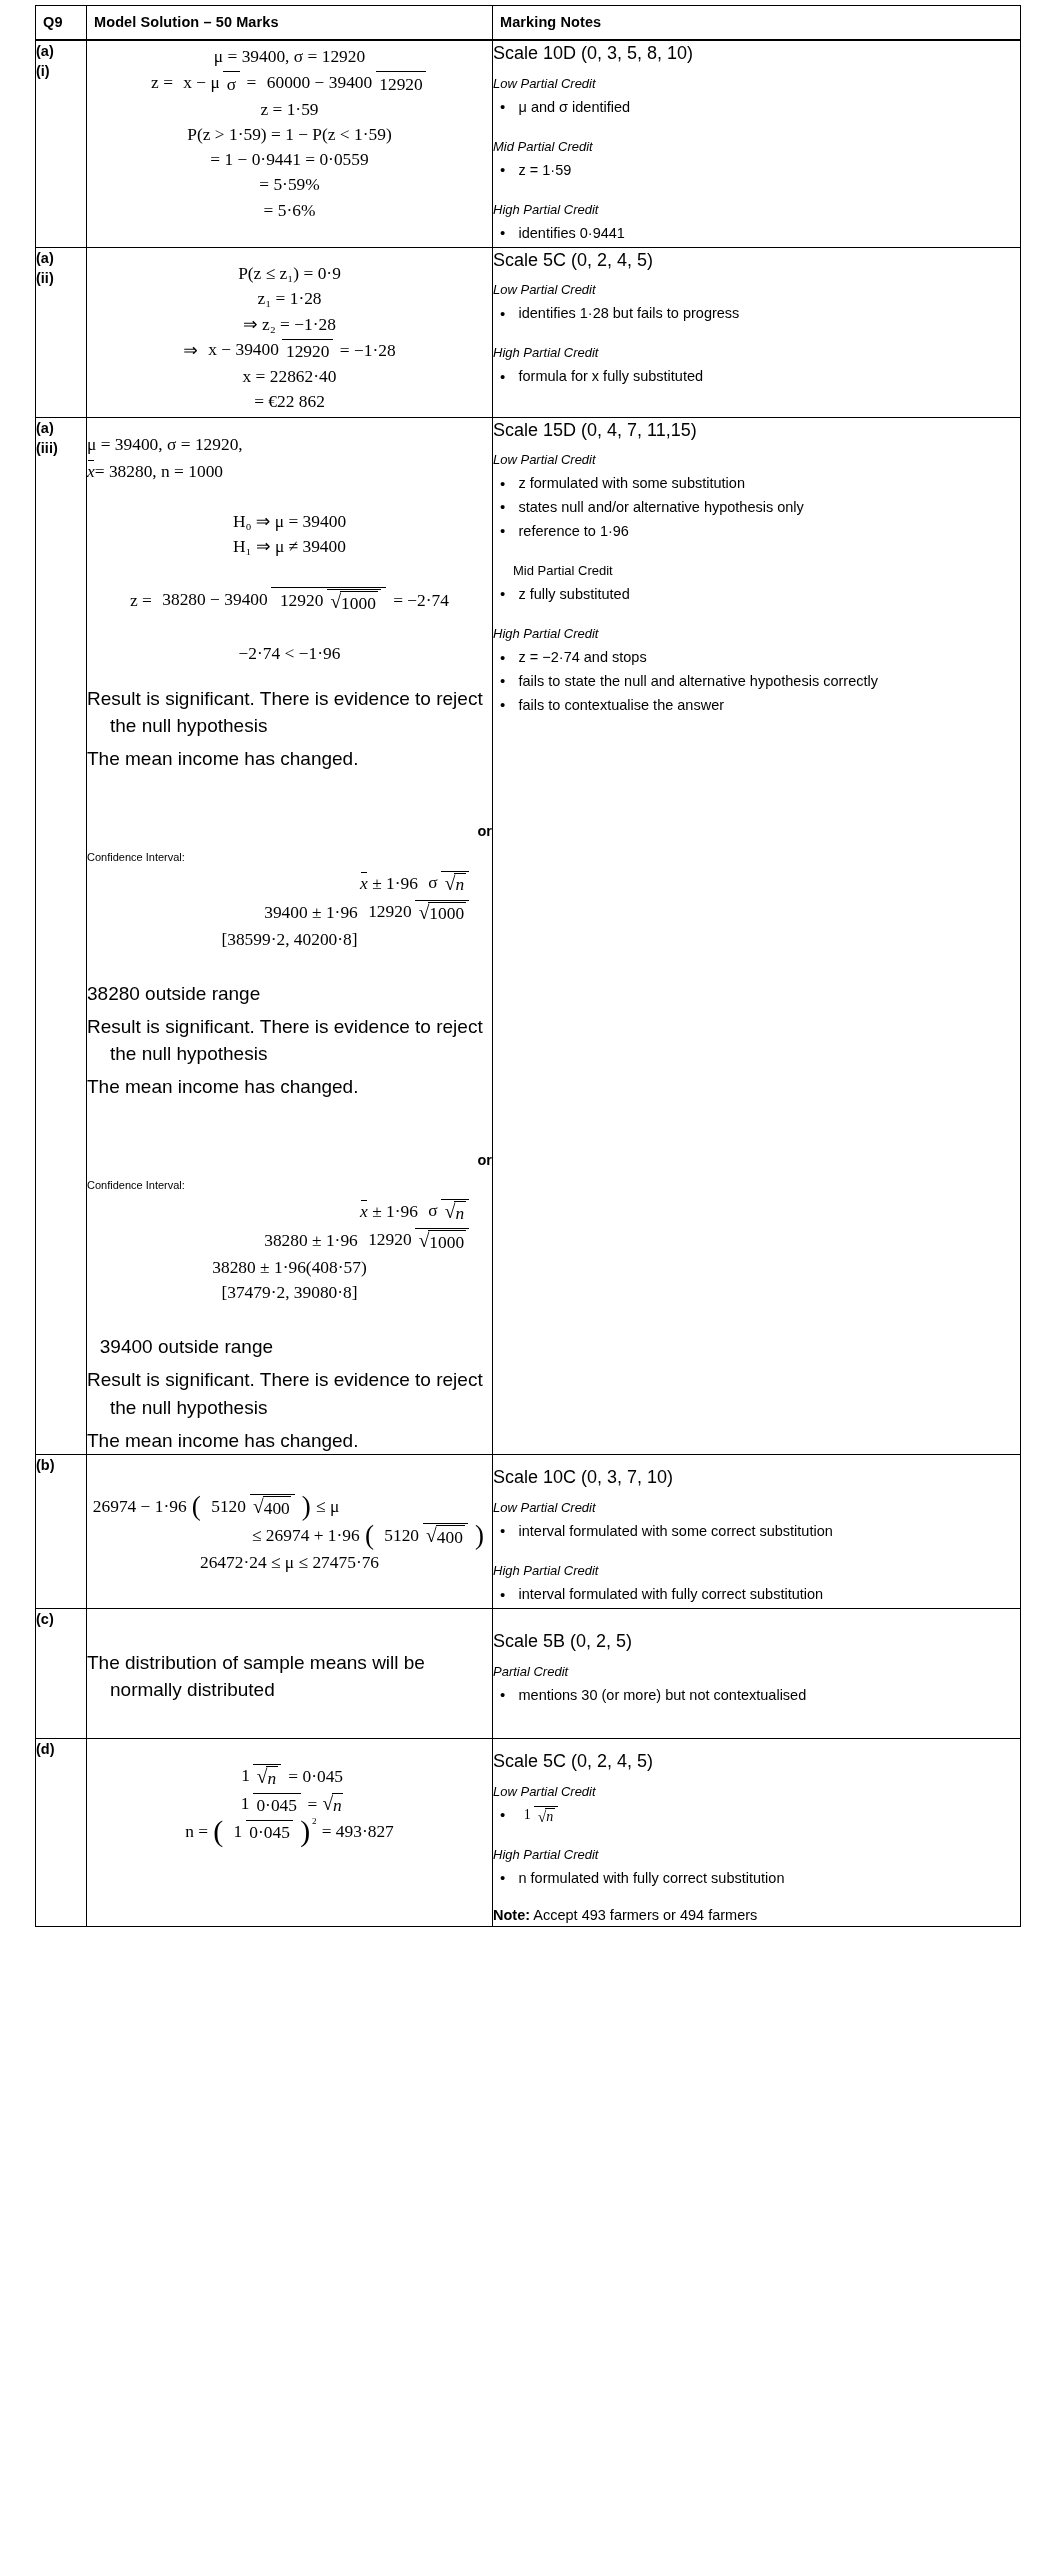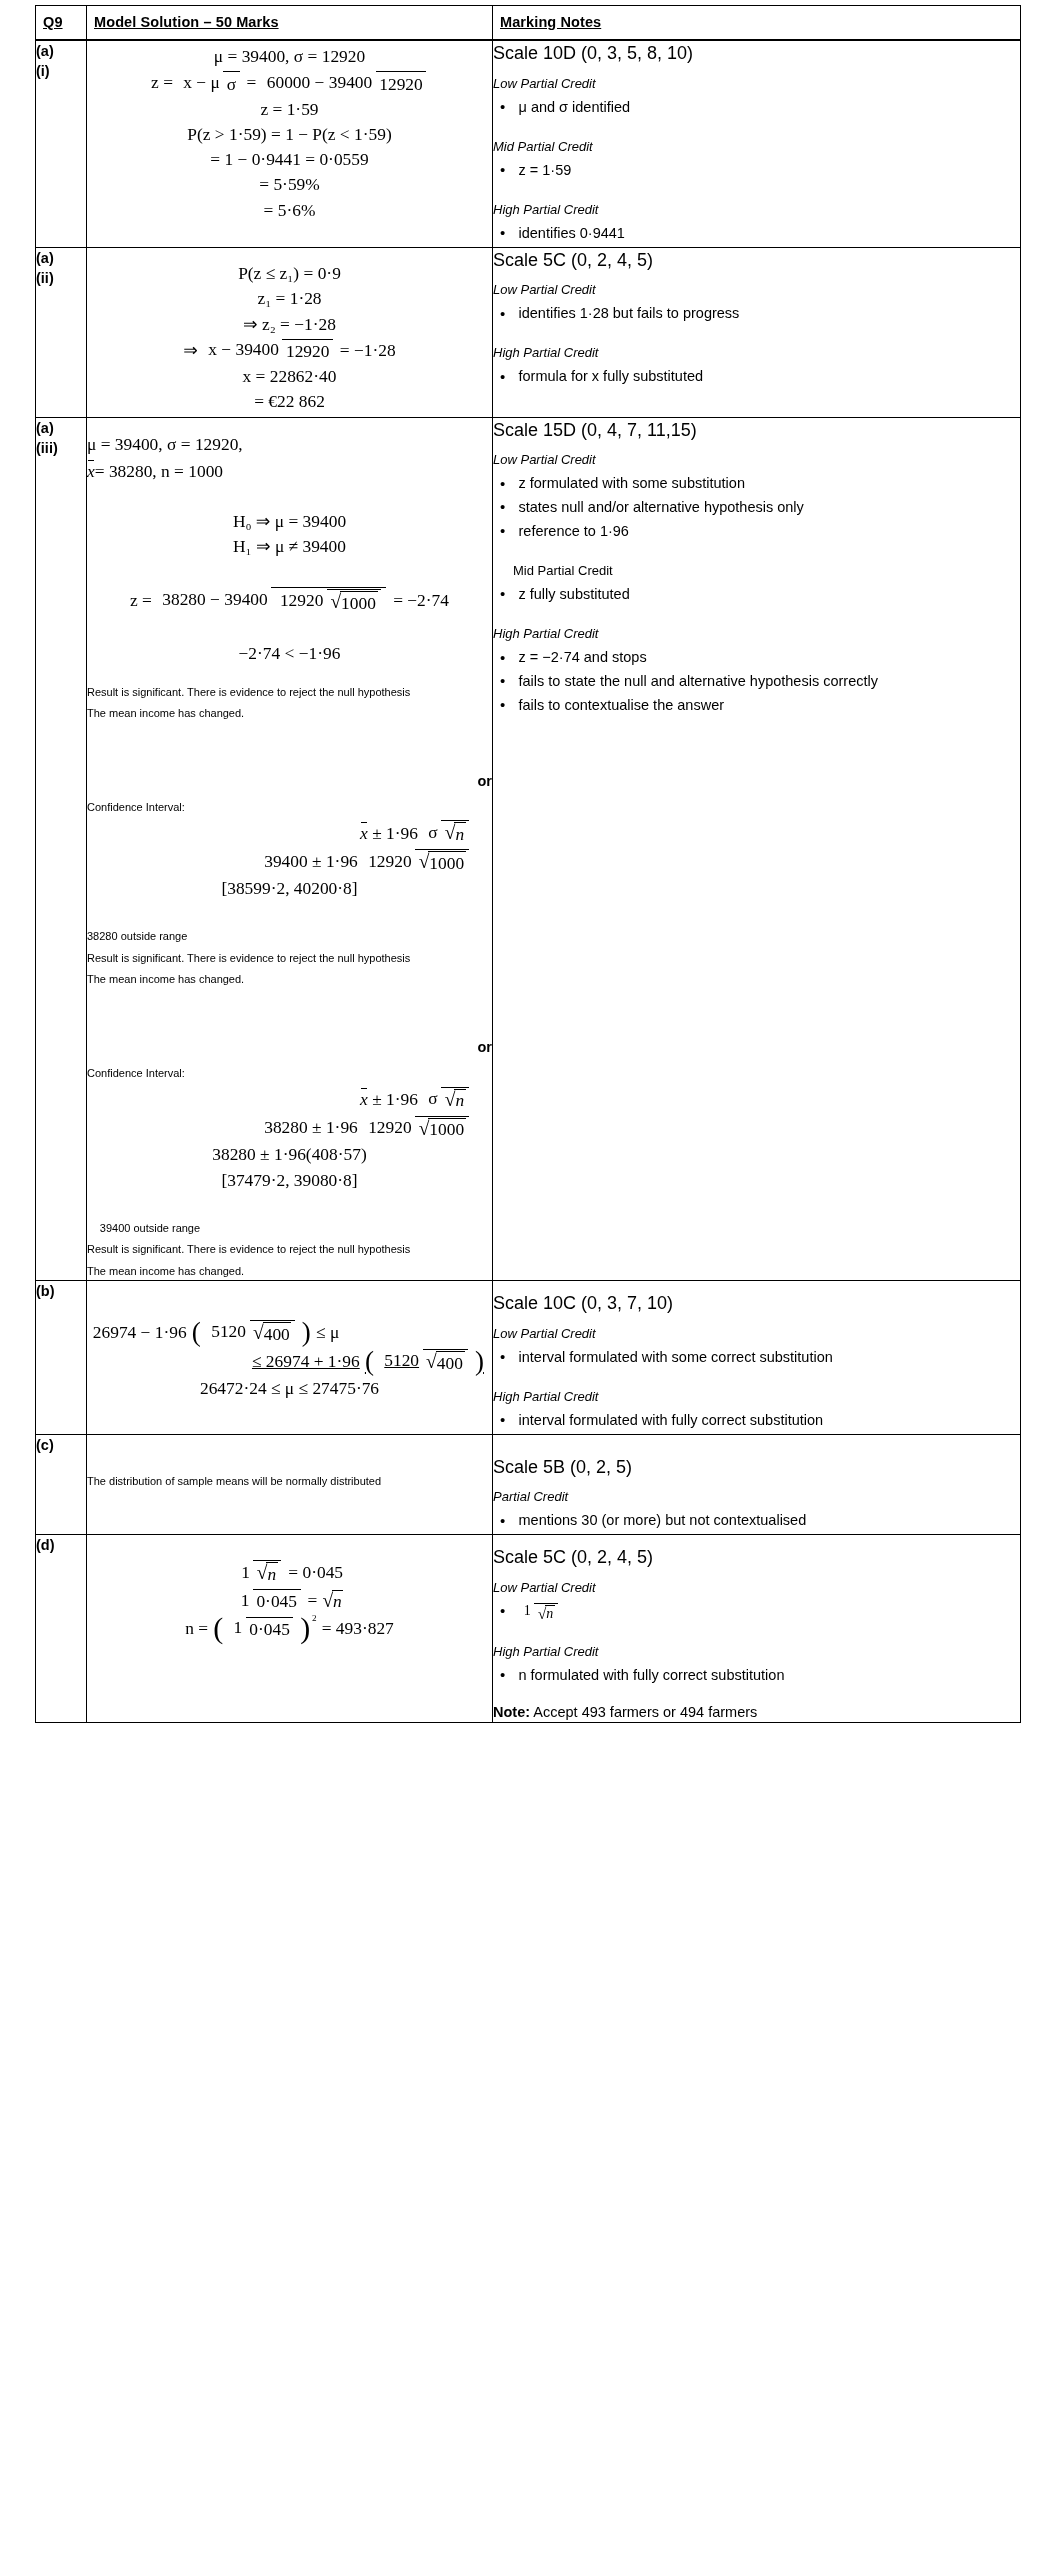--- a/index.html
+++ b/index.html
@@ -36,21 +36,20 @@
 
   
   tr.header-row td {
     border-bottom: 2.3px solid #000;
     padding: 8.1px 7px 9.3px 7px;
   }
   .hdr-text {
     font-size: 14.5px;
     font-weight: bold;
     letter-spacing: 0.1px;
-    text-decoration: underline;
   }
 
   
   .label-cell {
     padding: 12.8px 0 0 7px;
     font-size: 14.5px;
     font-weight: bold;
     line-height: 1.38;
   }
   .label-cell .lbl2 { display: block; }
@@ -76,21 +75,21 @@
   }
   .math .it { font-style: italic; }
   .mrow {
     display: flex;
     align-items: center;
     justify-content: center;
     gap: 5.2px;
     margin: 5.2px 0;
   }
   .mrow.left { justify-content: flex-start; }
-  .mrow.right { justify-content: flex-end; text-decoration: underline; }
+  .mrow.right { justify-content: flex-end; }
   .mrow.indent-r { justify-content: flex-end; padding-right: 21px; }
 
   
   .frac {
     display: inline-flex;
     flex-direction: row;
     align-items: center;
     vertical-align: middle;
     margin: 0 1.7px;
     line-height: 1.05;
@@ -128,21 +127,21 @@
   }
   .xbar::after {
     content: "";
     position: absolute;
     left: 0.6px; right: 0.6px; top: 0px;
     border-top: 1.2px solid #000;
   }
 
   
   .prose {
-    font-size: 11px;
+    font-size: 19px;
     line-height: 1.44;
     margin: 5.8px 0 0 0;
   }
   .prose.hang {
     padding-left: 23px;
     text-indent: -23px;
   }
   .or-word {
     text-align: right;
     font-weight: bold;

